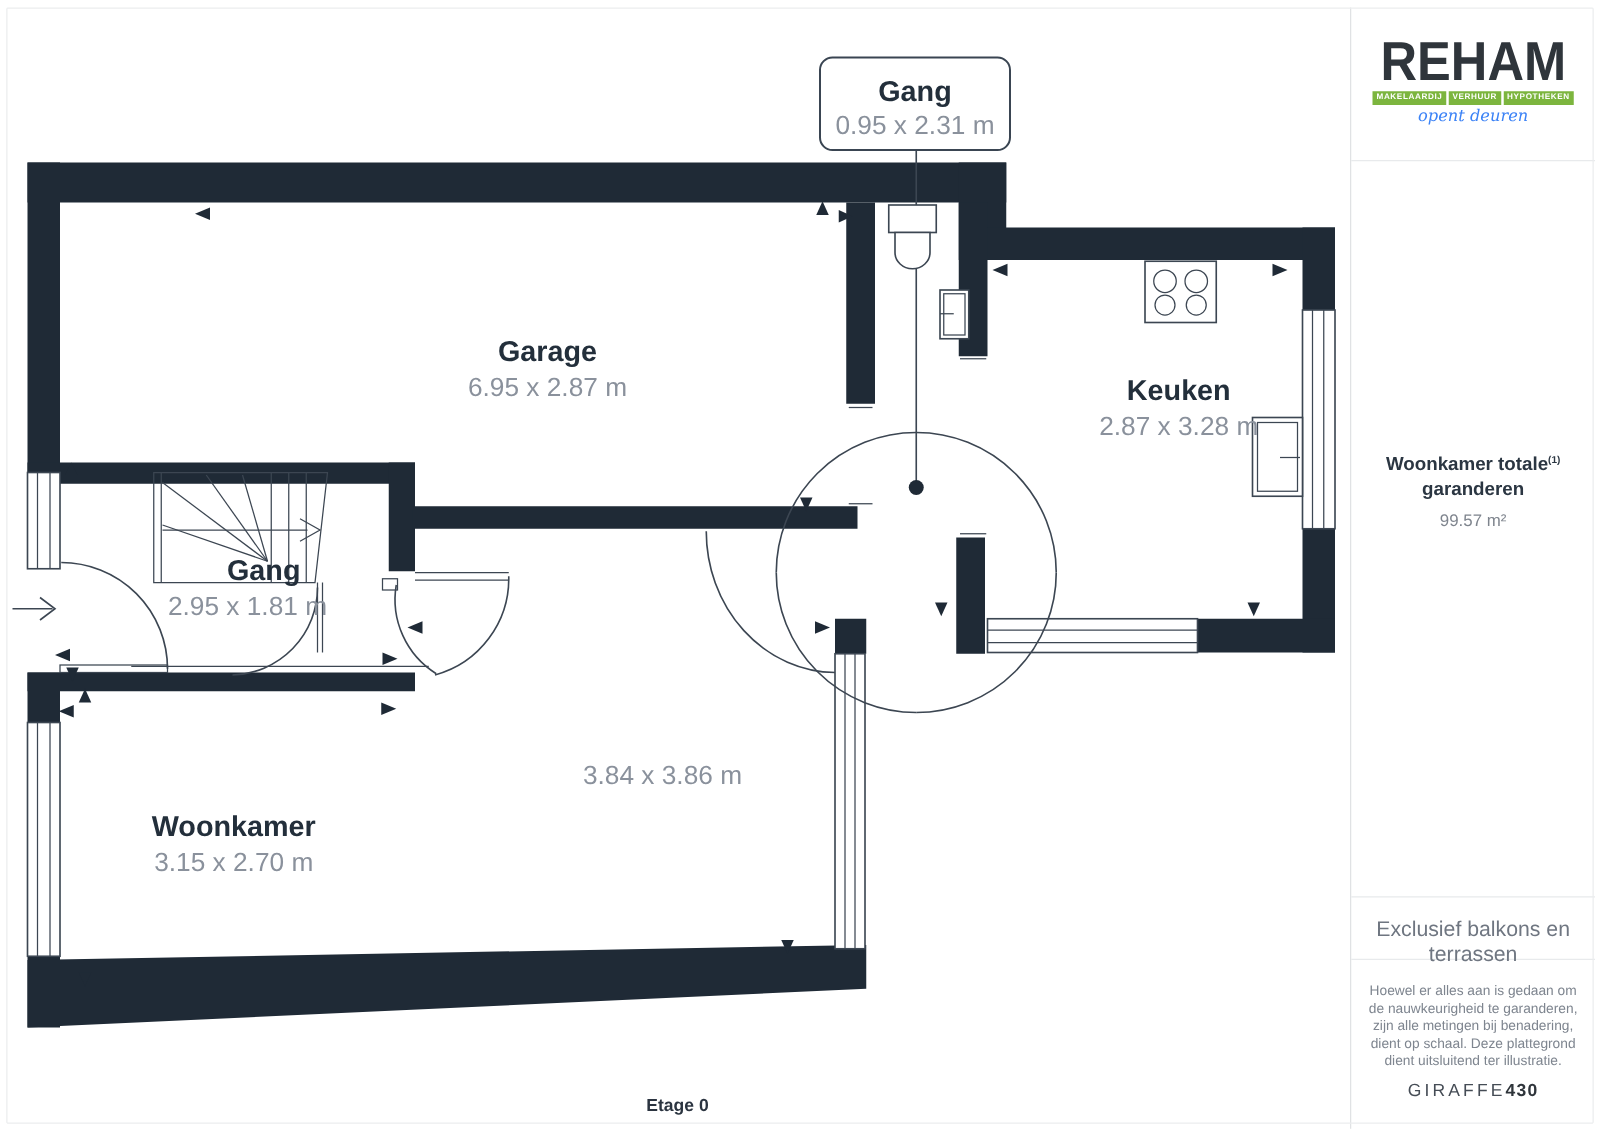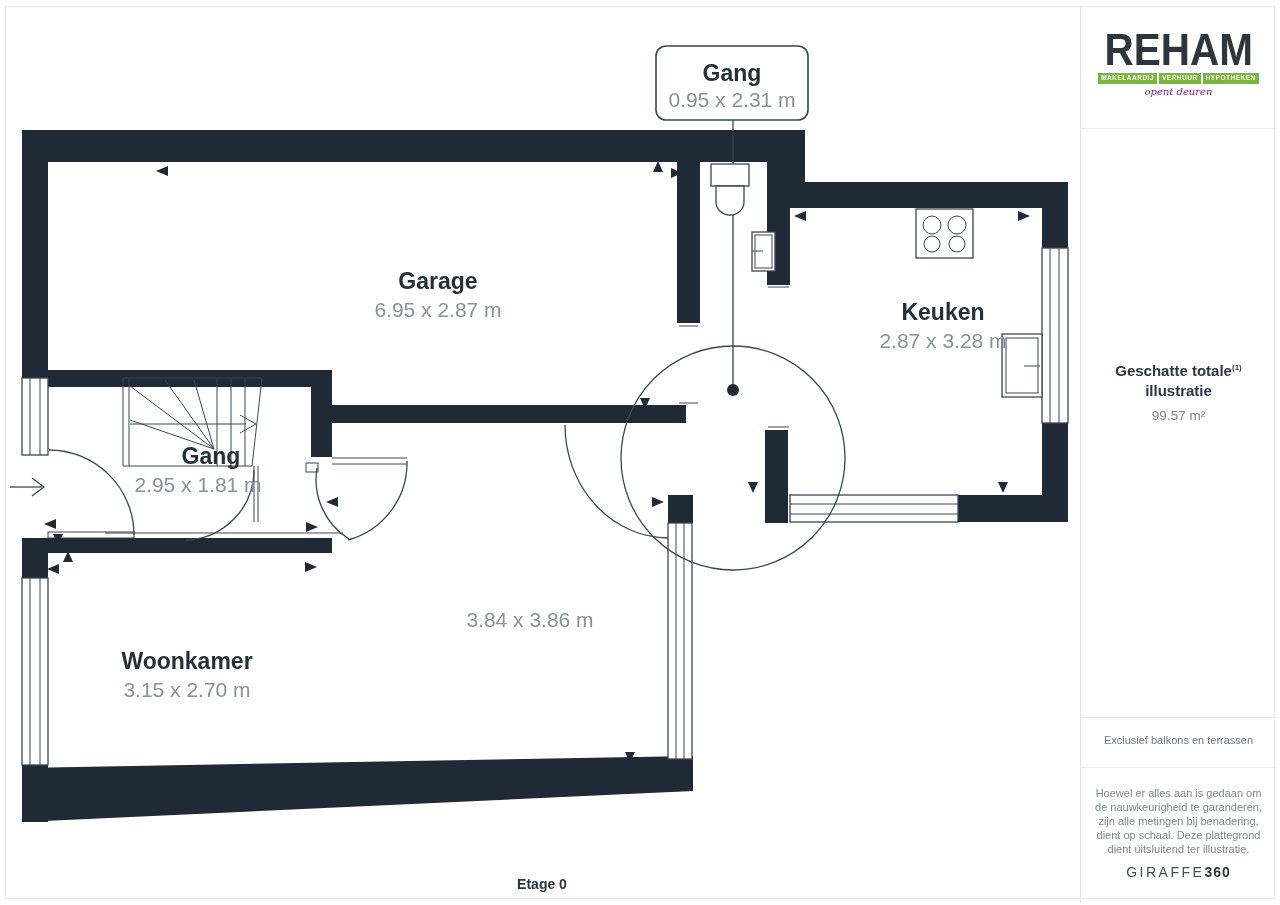--- a/index.html
+++ b/index.html
@@ -21,26 +21,26 @@
 
   
   #sidebar{position:absolute;left:1080px;top:6px;width:195px;height:897px;background:#fff;border-left:1px solid #e0e2e4;}
   .sb-divider{position:absolute;left:0;width:100%;height:1px;background:#e8eaec;}
   #logo{position:absolute;top:22px;left:0;width:100%;text-align:center;}
   #logo .brand{font-size:44px;font-weight:bold;letter-spacing:0px;color:#2f353b;line-height:44px;
                transform:scaleX(.92);display:inline-block;}
   #logo .chips{margin-top:1px;display:flex;justify-content:center;gap:2px;}
   #logo .chip{background:#7cb53e;color:#ffffff;font-size:6.5px;font-weight:bold;letter-spacing:.5px;
               padding:2px 3px;line-height:6.5px;}
-  #logo .tagline{margin-top:2px;font-family:"DejaVu Serif",serif;font-style:italic;font-size:10px;color:#701a75;}
+  #logo .tagline{margin-top:2px;font-family:"DejaVu Serif",serif;font-style:italic;font-size:13px;color:#3b82f6;}
   #area-block{position:absolute;top:352px;left:0;width:100%;text-align:center;}
   #area-block .hd{font-size:15px;font-weight:bold;color:#2b3642;line-height:20px;}
   #area-block .hd sup{font-size:8px;}
   #area-block .val{margin-top:7px;font-size:13.5px;color:#7e848d;}
-  #note-block{position:absolute;top:728px;left:0;width:100%;text-align:center;font-size:11px;color:#6f7681;}
+  #note-block{position:absolute;top:728px;left:0;width:100%;text-align:center;font-size:17px;color:#6f7681;}
   #disclaimer{position:absolute;top:780px;left:12px;width:171px;text-align:center;font-size:11px;
               line-height:14px;color:#7e858f;}
   #giraffe{position:absolute;top:858px;left:0;width:100%;text-align:center;font-size:14px;
            letter-spacing:2.5px;color:#454c55;}
   #giraffe b{font-weight:bold;color:#2f353b;letter-spacing:1px;}
 </style>
 </head>
 <body>
 
 <div id="canvas">
@@ -249,29 +249,29 @@
       <div class="chips">
         <span class="chip">MAKELAARDIJ</span>
         <span class="chip">VERHUUR</span>
         <span class="chip">HYPOTHEKEN</span>
       </div>
       <div class="tagline">opent deuren</div>
     </div>
 
     <div id="area-block">
       <div class="hd">
-        <span>Geschatte totale</span><sup>(1)</sup><br>
-        <span>illustratie</span>
+        <span>Woonkamer totale</span><sup>(1)</sup><br>
+        <span>garanderen</span>
       </div>
       <div class="val">99.57 m²</div>
     </div>
 
     <div id="note-block">Exclusief balkons en terrassen</div>
 
     <div id="disclaimer">Hoewel er alles aan is gedaan om de nauwkeurigheid te garanderen, zijn alle metingen bij benadering, dient op schaal. Deze plattegrond dient uitsluitend ter illustratie.</div>
 
     <div id="giraffe">
-      <span>GIRAFFE</span><b>360</b>
+      <span>GIRAFFE</span><b>430</b>
     </div>
   </div>
 
   <div id="page-border"></div>
 </div>
 
 </body></html>

